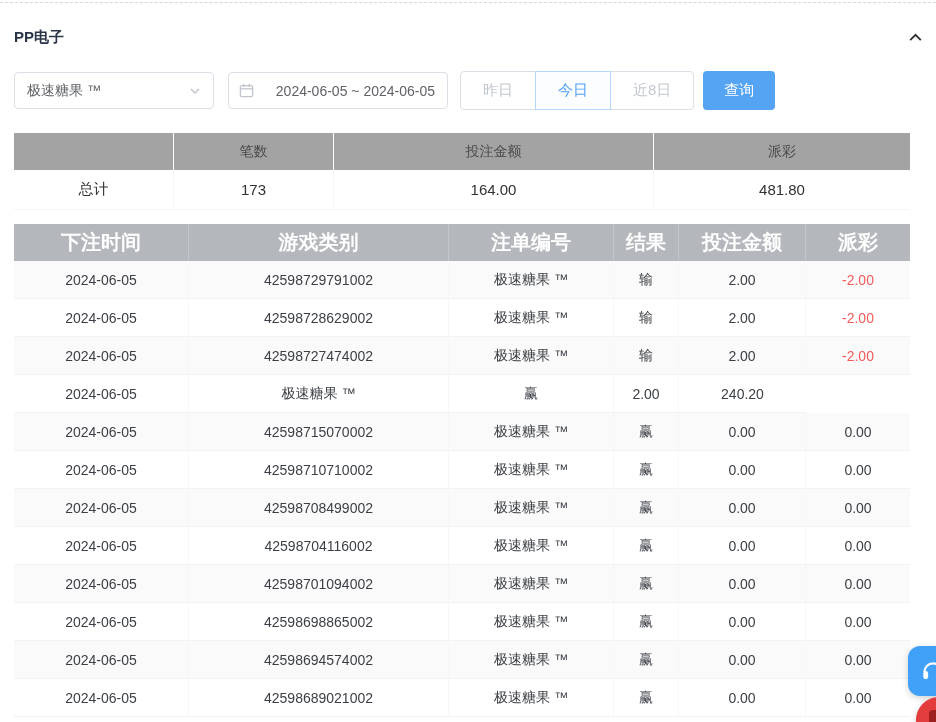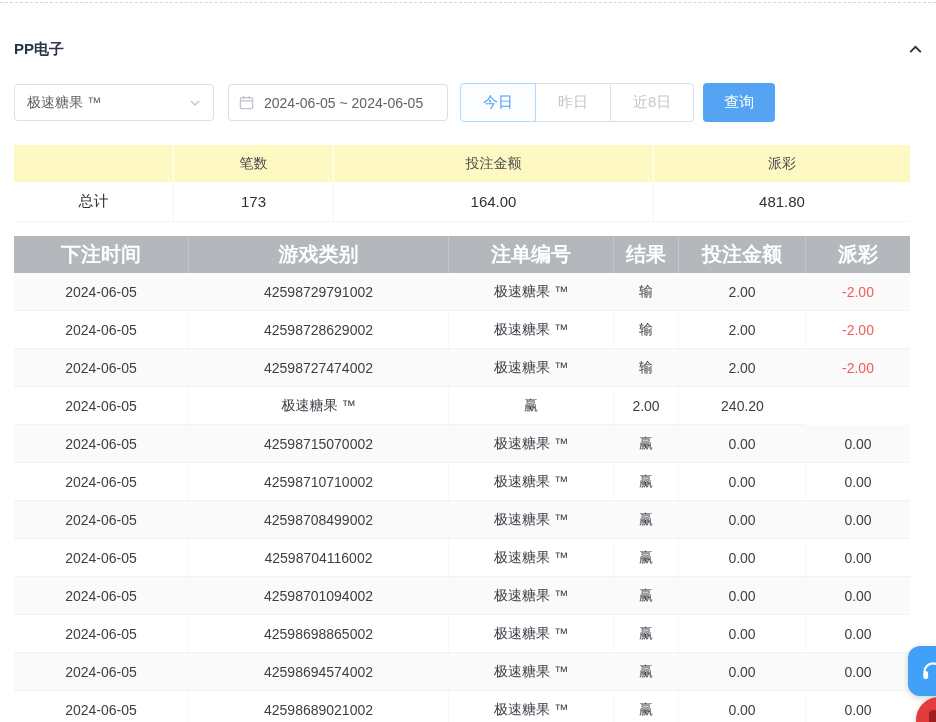--- a/index.html
+++ b/index.html
@@ -4,59 +4,59 @@
 <style>
   * { box-sizing: border-box; }
   body { margin: 0; background: #fff; }
   .page {
     position: relative; width: 936px; height: 722px; overflow: hidden;
     background: #fff; font-family: "Liberation Sans", "DejaVu Sans", sans-serif;
   }
   .top-divider { position: absolute; top: 2px; left: 0; width: 100%; border-top: 1px dashed #d6d6d6; }
 
   
-  .panel-header { display: flex; justify-content: space-between; align-items: center; padding: 30px 12px 0 14px; height: 44px; margin-top: 12px; }
+  .panel-header { display: flex; justify-content: space-between; align-items: center; padding: 30px 12px 0 14px; height: 44px; }
   .panel-title { font-size: 15px; font-weight: bold; color: #2a3547; }
   .collapse-btn { cursor: pointer; display: flex; align-items: center; }
 
   
   .filter-bar { display: flex; align-items: center; margin: 27px 14px 0 14px; }
   .select-box {
     width: 200px; height: 37px; border: 1px solid #dcdfe6; border-radius: 4px;
     display: flex; align-items: center; justify-content: space-between;
     padding: 0 12px; color: #606266; font-size: 14px; background: #fff; cursor: pointer;
   }
   .date-box {
     width: 220px; height: 37px; border: 1px solid #dcdfe6; border-radius: 4px;
     display: flex; align-items: center; gap: 8px; padding: 0 10px;
     margin-left: 14px; background: #fff; cursor: text;
   }
   .date-box input {
     border: none; outline: none; background: transparent; flex: 1; min-width: 0;
-    font-size: 14px; color: #606266; font-family: inherit; text-align: left;
+    font-size: 14px; color: #606266; font-family: inherit; text-align: right;
   }
   .btn-group { display: flex; margin-left: 12px; }
   .range-btn {
     min-width: 76px; padding: 0 22px; height: 39px; background: #fff;
     border: 1px solid #dcdfe6; color: #c3c8cf; font-size: 15px; cursor: pointer;
     margin-left: -1px; font-family: inherit;
   }
   .range-btn:first-of-type { border-radius: 4px 0 0 4px; margin-left: 0; }
   .range-btn:last-of-type { border-radius: 0 4px 4px 0; text-align: right; }
   .range-btn.active { color: #54a1f3; border-color: #b3d8fb; background: #fbfdff; position: relative; z-index: 1; }
   .search-btn {
     margin-left: 9px; width: 72px; height: 39px; background: #55a4f3; border: none;
     border-radius: 4px; color: #fff; font-size: 15px; cursor: pointer; font-family: inherit;
   }
 
   
   .summary { margin: 23px 26px 0 14px; }
   .s-row { display: grid; grid-template-columns: 160px 160px 320px 256px; }
   .s-head .s-cell {
-    background: #fef9c3; height: 37px; display: flex; align-items: center; justify-content: center;
+    background: #a3a3a3; height: 37px; display: flex; align-items: center; justify-content: center;
     font-size: 14px; color: #4a4a4a; border-right: 1px solid #fff;
   }
   .s-head .s-cell:last-child { border-right: none; }
   .s-body .s-cell {
     background: #fff; height: 40px; display: flex; align-items: center; justify-content: center;
     font-size: 15px; color: #303133; border-right: 1px solid #f5f5f5; border-bottom: 1px solid #f5f5f5;
   }
   .s-body .s-cell:last-child { border-right: none; }
 
   
@@ -117,22 +117,22 @@
       <svg width="15" height="15" viewBox="0 0 16 16">
           <rect x="1.5" y="2.8" width="13" height="11.7" rx="1.5" fill="none" stroke="#c0c4cc" stroke-width="1.4"></rect>
           <line x1="1.5" y1="6.2" x2="14.5" y2="6.2" stroke="#c0c4cc" stroke-width="1.4"></line>
           <line x1="5" y1="1" x2="5" y2="4.2" stroke="#c0c4cc" stroke-width="1.4"></line>
           <line x1="11" y1="1" x2="11" y2="4.2" stroke="#c0c4cc" stroke-width="1.4"></line>
         </svg>
       <input readonly="" value="2024-06-05 ~ 2024-06-05" style="">
     </div>
 
     <div class="btn-group">
-      <button class="range-btn active">今日</button>
-        <button class="range-btn">昨日</button>
+      <button class="range-btn">昨日</button>
+        <button class="range-btn active">今日</button>
         <button class="range-btn">近8日</button>
     </div>
 
     <button class="search-btn">查询</button>
   </div>
 
   <div class="summary">
     <div class="s-row s-head">
       <div class="s-cell"></div>
       <div class="s-cell">笔数</div>

